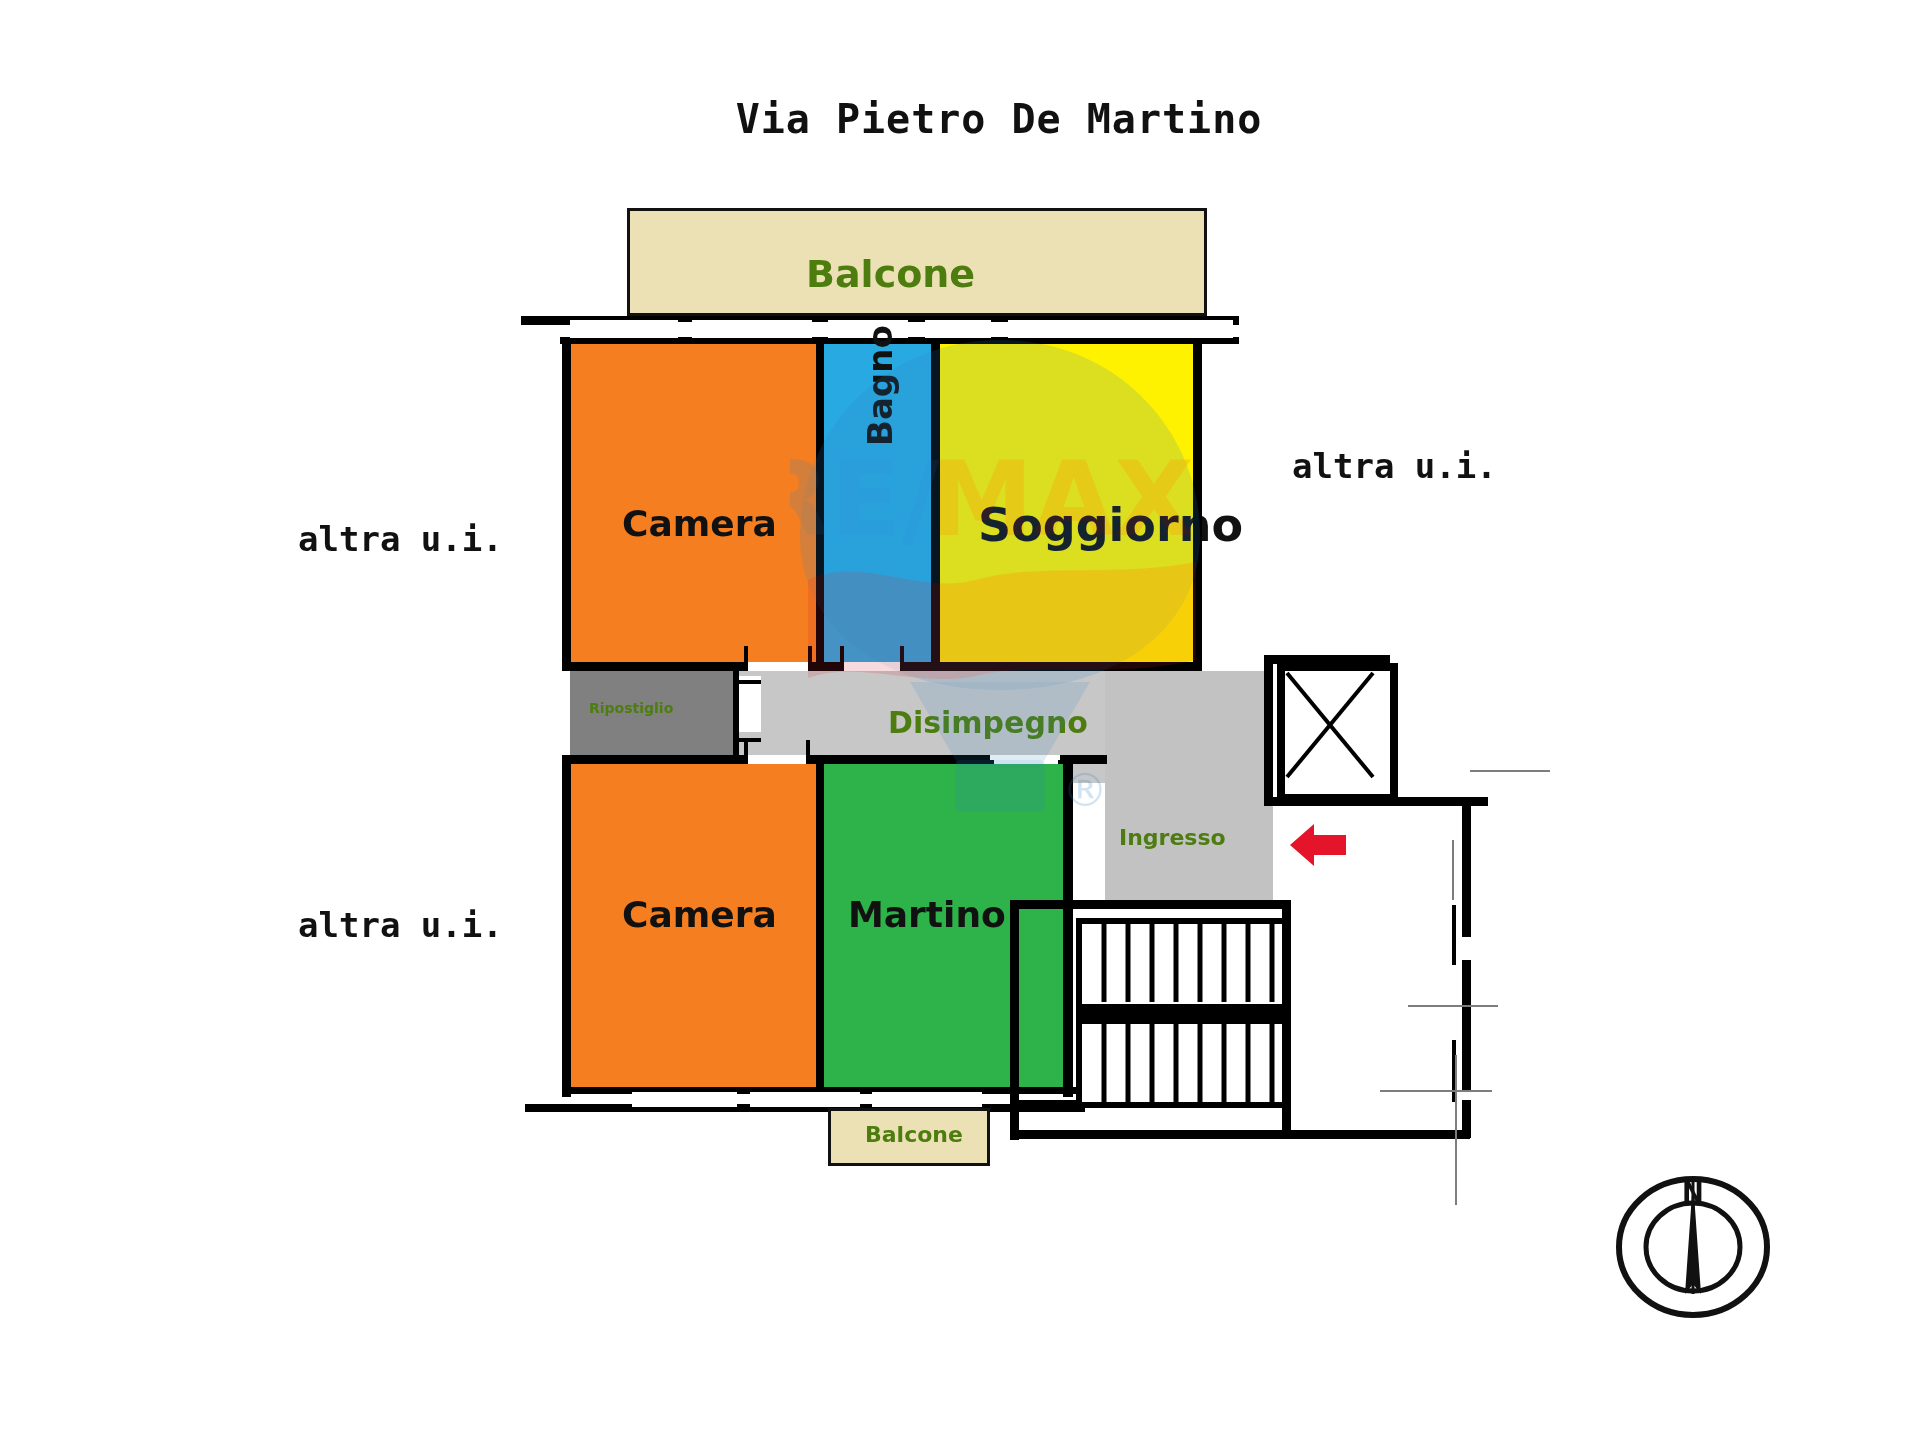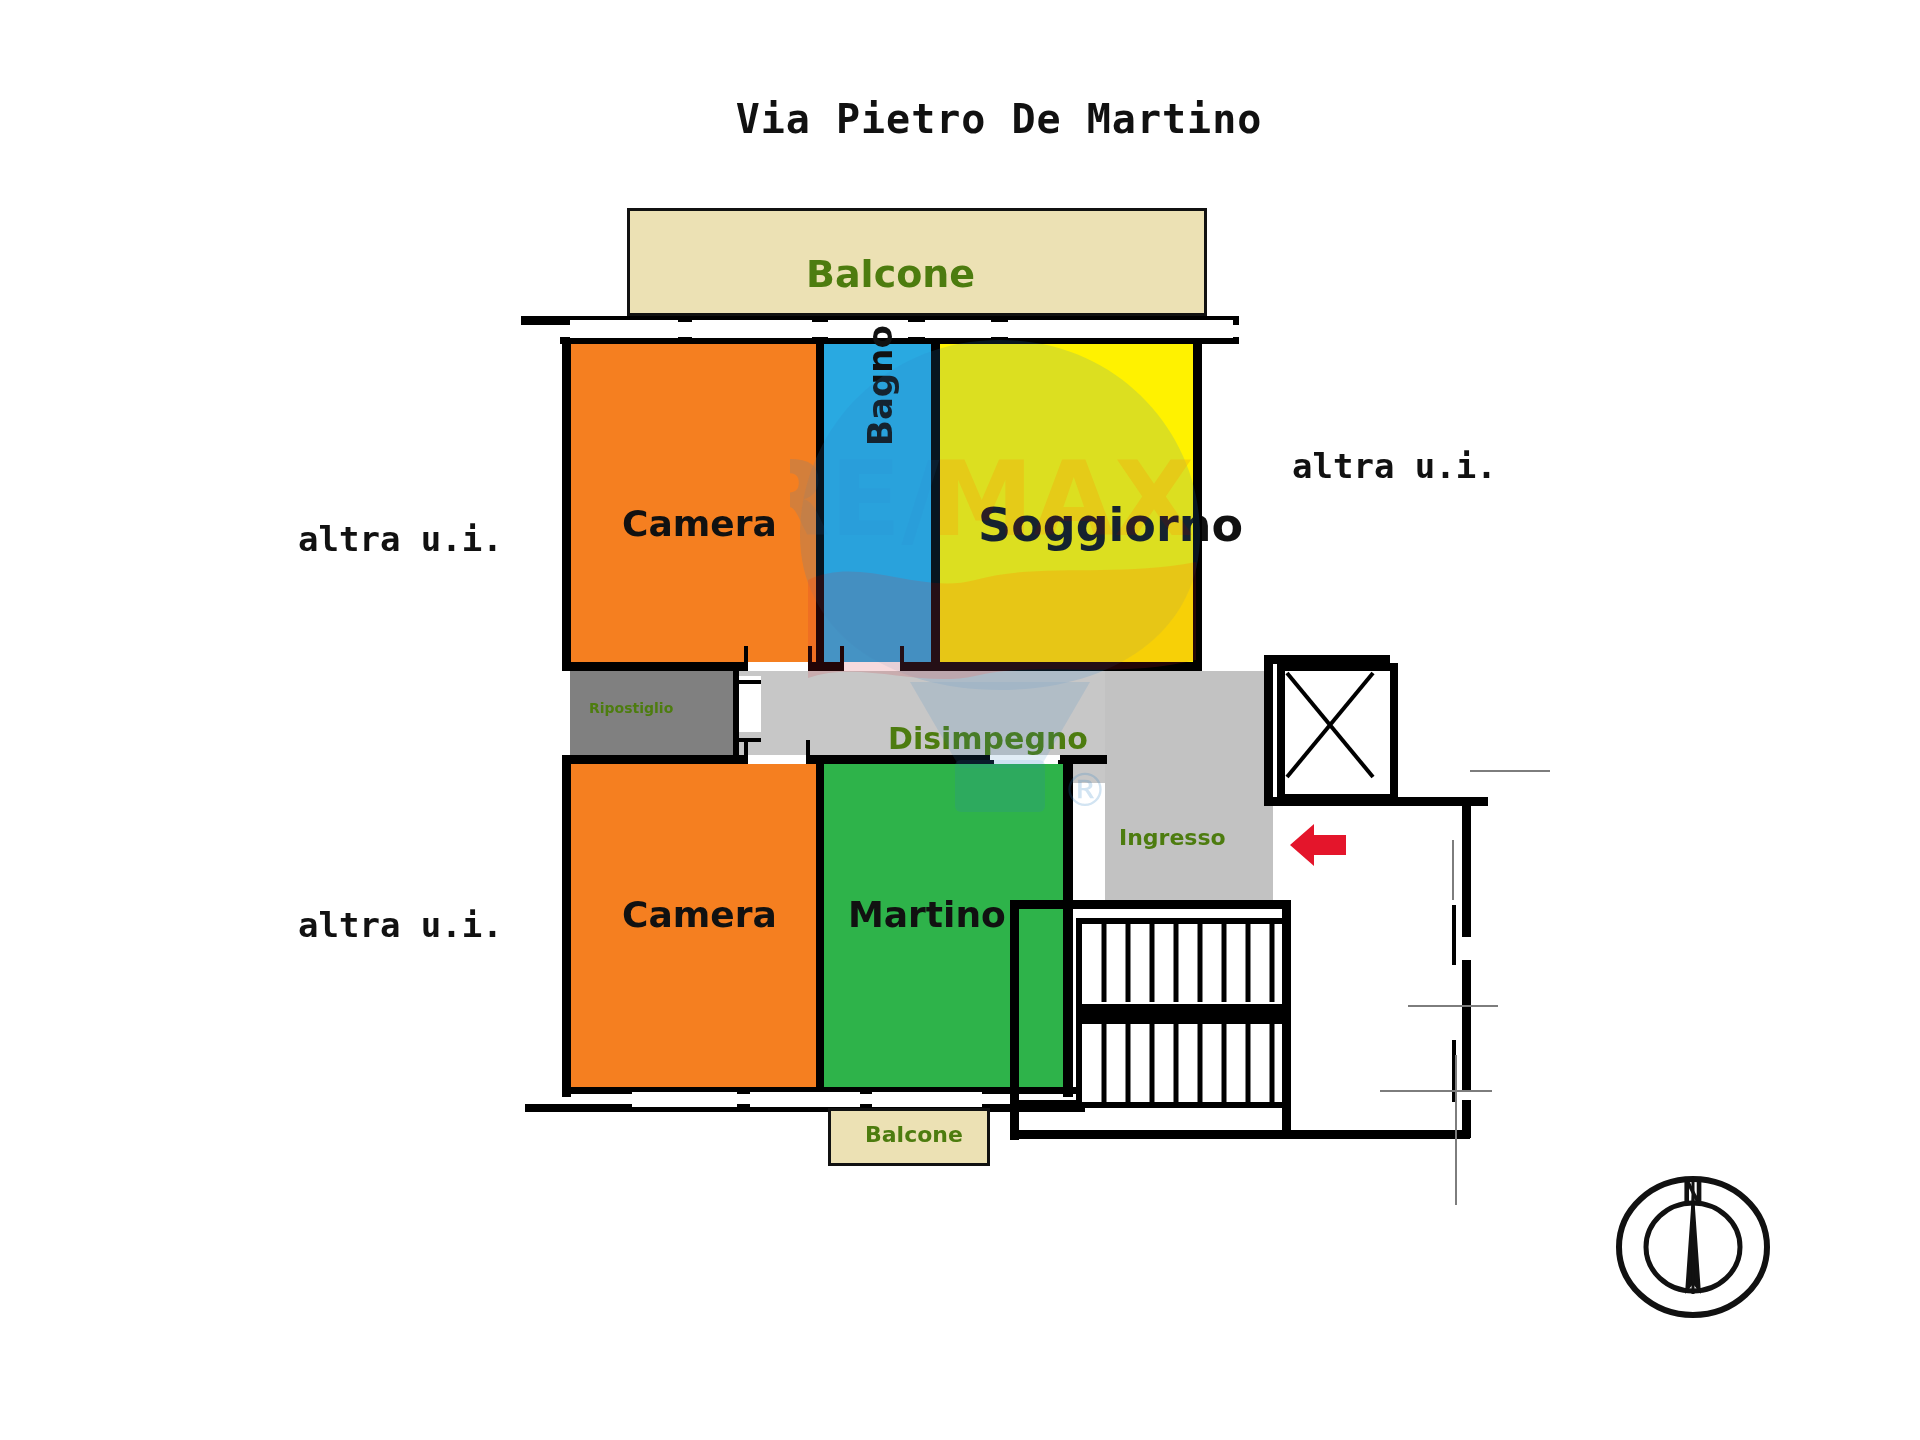--- a/index.html
+++ b/index.html
@@ -98,21 +98,21 @@
   <div class="thinline" style="left:808px;top:646px;width:4px;height:42px;"></div>
   <div class="thinline" style="left:840px;top:646px;width:4px;height:42px;"></div>
   <div class="thinline" style="left:900px;top:646px;width:4px;height:42px;"></div>
   <div class="thinline" style="left:744px;top:674px;width:72px;height:4px;"></div>
   <div class="thinline" style="left:840px;top:680px;width:64px;height:4px;"></div>
 
   <div class="room" style="left:570px;top:671px;width:167px;height:84px;background:#808080;"></div>
   <div class="roomlbl red" style="left:589px;top:700px;font-size:14px;">Ripostiglio</div>
 
   <div class="room" style="left:737px;top:671px;width:456px;height:112px;background:#c7c7c7;"></div>
-  <div class="roomlbl red" style="left:888px;top:721px;font-size:30px;">Disimpegno</div>
+  <div class="roomlbl red" style="left:888px;top:705px;font-size:30px;">Disimpegno</div>
 
   <div class="white" style="left:737px;top:676px;width:24px;height:56px;"></div>
 
   <div class="wall" style="left:733px;top:671px;width:6px;height:88px;"></div>
   <div class="thinline" style="left:735px;top:680px;width:26px;height:4px;"></div>
   <div class="thinline" style="left:735px;top:738px;width:26px;height:4px;"></div>
 
   <div class="room" style="left:1105px;top:783px;width:168px;height:122px;background:#c2c2c2;"></div>
   <div class="roomlbl red" style="left:1119px;top:825px;font-size:22px;">Ingresso</div>
 

